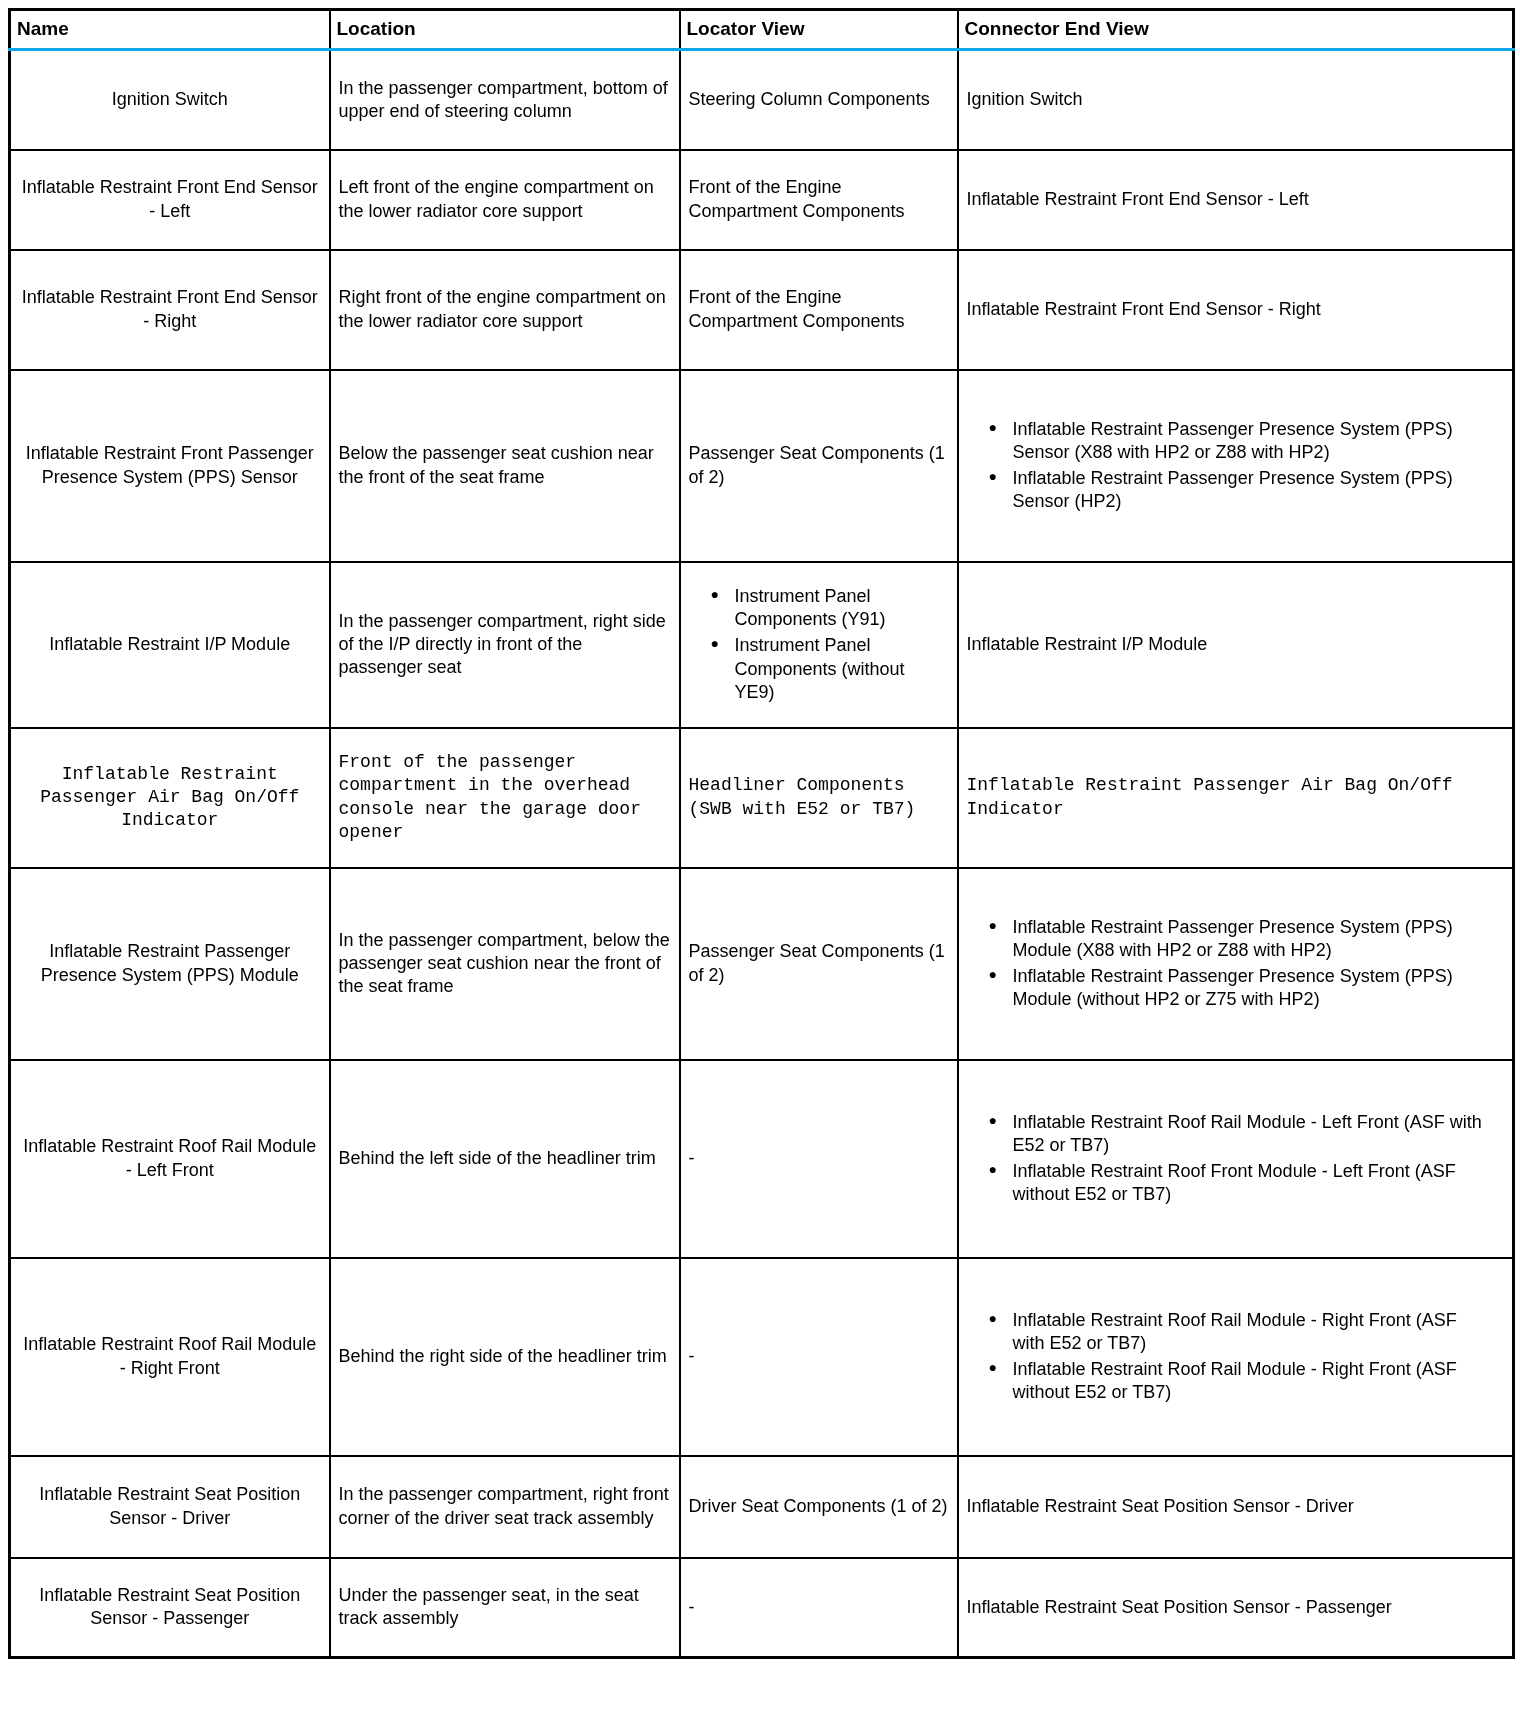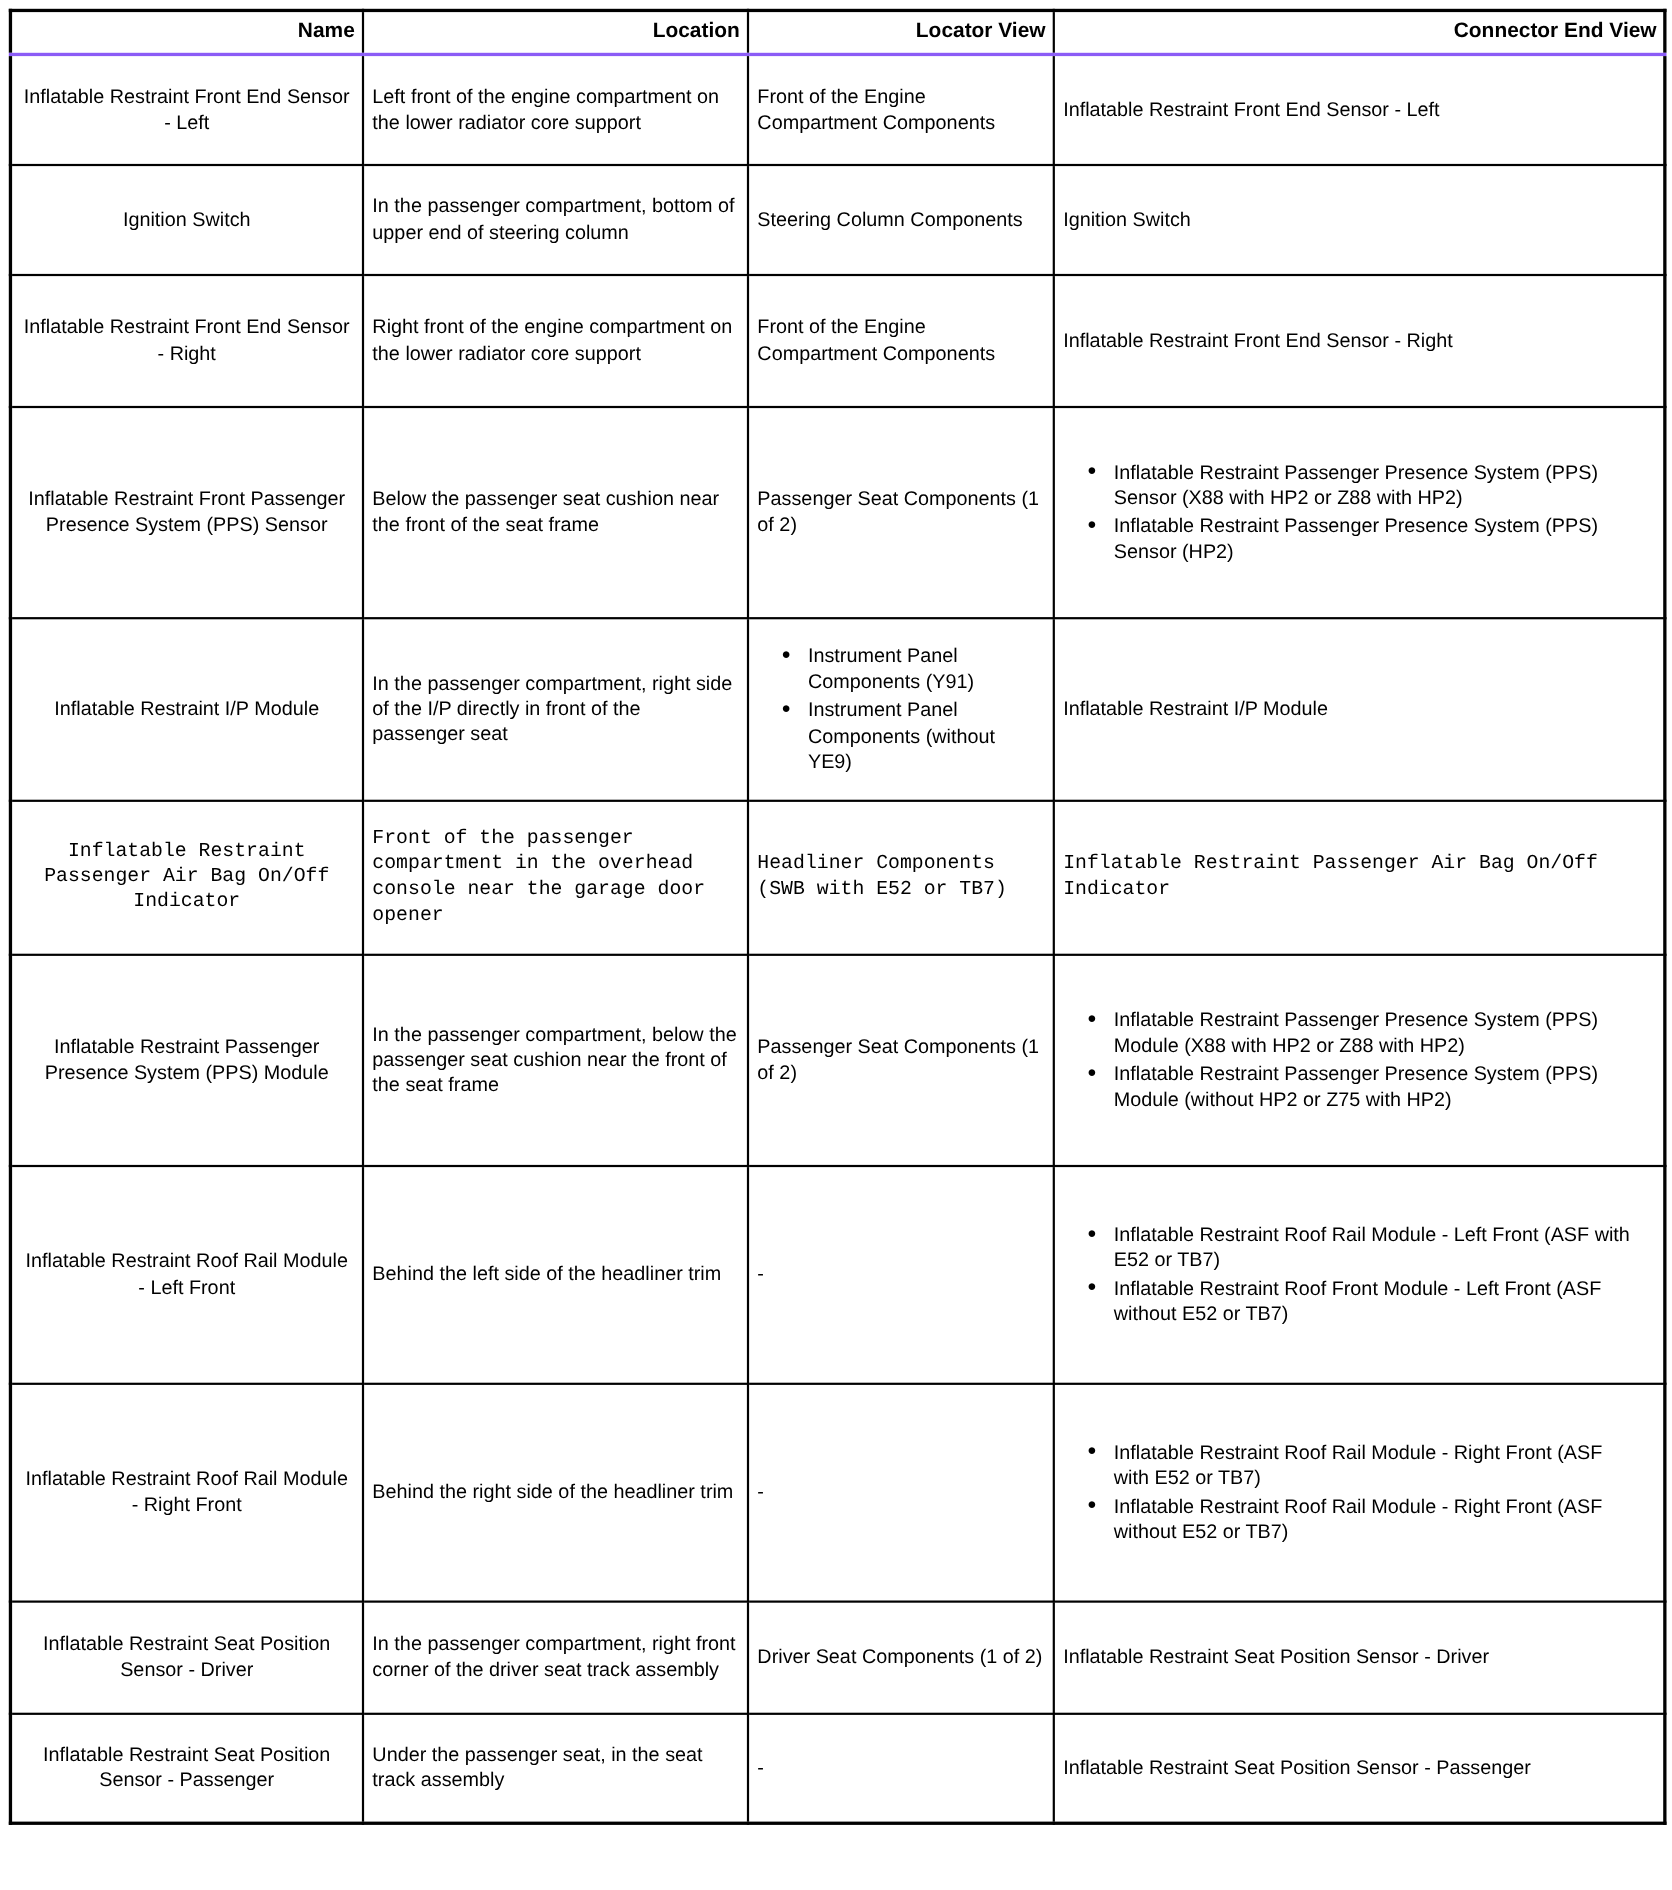--- a/index.html
+++ b/index.html
@@ -20,25 +20,25 @@
   th, td {
     border: 2px solid #000;
     padding: 5px 8px;
     vertical-align: middle;
     font-size: 18px;
     line-height: 1.28;
     overflow-wrap: break-word;
   }
   thead th {
     font-weight: bold;
-    text-align: right;
+    text-align: left;
     font-size: 19px;
     height: 40px;
     padding: 4px 6px;
-    border-bottom: 3px solid #8b5cf6;
+    border-bottom: 3px solid #0ea5e9;
   }
   td.col-0 { text-align: center; }
   td.col-1, td.col-2, td.col-3 { text-align: left; }
   td.align-center { text-align: center; }
   ul.bullets { list-style: none; margin: 0; padding: 0 0 0 4px; }
   ul.bullets li { position: relative; padding-left: 26px; margin: 3px 16px; }
   ul.bullets li::before {
     content: "\25CF";
     position: absolute;
     left: 2px;
@@ -72,30 +72,30 @@
   <thead>
     <tr>
       <th>Name</th>
       <th>Location</th>
       <th>Locator View</th>
       <th>Connector End View</th>
     </tr>
   </thead>
   <tbody>
       <tr>
+        <td class="col-0">Ignition Switch</td>
+        <td class="col-1">In the passenger compartment, bottom of upper end of steering column</td>
+        <td class="col-2">Steering Column Components</td>
+        <td class="col-3">Ignition Switch</td>
+      </tr>
+      <tr>
         <td class="col-0">Inflatable Restraint Front End Sensor - Left</td>
         <td class="col-1">Left front of the engine compartment on the lower radiator core support</td>
         <td class="col-2">Front of the Engine Compartment Components</td>
         <td class="col-3">Inflatable Restraint Front End Sensor - Left</td>
-      </tr>
-      <tr>
-        <td class="col-0">Ignition Switch</td>
-        <td class="col-1">In the passenger compartment, bottom of upper end of steering column</td>
-        <td class="col-2">Steering Column Components</td>
-        <td class="col-3">Ignition Switch</td>
       </tr>
       <tr>
         <td class="col-0">Inflatable Restraint Front End Sensor - Right</td>
         <td class="col-1">Right front of the engine compartment on the lower radiator core support</td>
         <td class="col-2">Front of the Engine Compartment Components</td>
         <td class="col-3">Inflatable Restraint Front End Sensor - Right</td>
       </tr>
       <tr>
         <td class="col-0">Inflatable Restraint Front Passenger Presence System (PPS) Sensor</td>
         <td class="col-1">Below the passenger seat cushion near the front of the seat frame</td>

